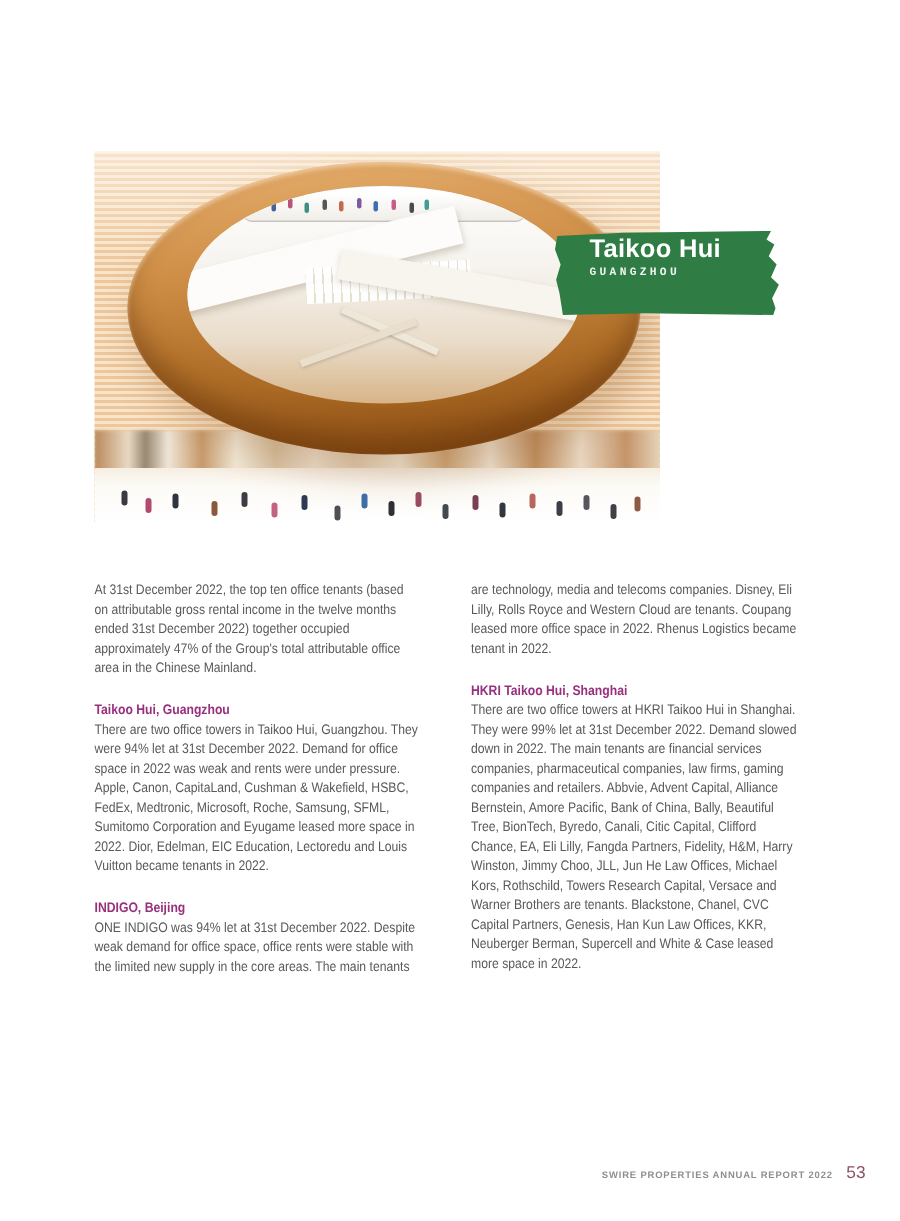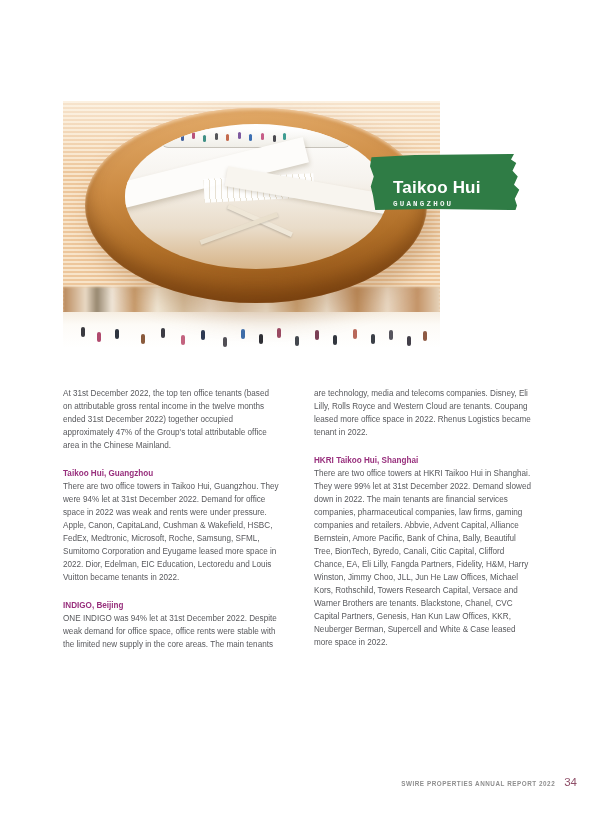--- a/index.html
+++ b/index.html
@@ -74,21 +74,21 @@
       160px 236px 0 #514f55,178px 228px 0 #3f6da8,196px 233px 0 #2f2f35,214px 227px 0 #9a4a62,
       232px 235px 0 #44484f,252px 229px 0 #7a3f55,270px 234px 0 #32363e,290px 228px 0 #b8685a,
       308px 233px 0 #3b3f47,326px 229px 0 #57555e,344px 235px 0 #433f49,360px 230px 0 #8e5a44;
   }
 
   
   .ribbon{
     position:absolute;left:370px;top:154px;width:150px;height:56px;background:#2f7c45;
     clip-path:polygon(1% 6%,30% 2%,96% 0%,94% 10%,97.5% 16%,95% 30%,98.5% 40%,96% 55%,
       99.5% 64%,96.5% 80%,98% 92%,97% 100%,40% 98%,3.5% 100%,2% 74%,.5% 58%,2.5% 40%,0% 22%);
-    color:#ffffff;box-sizing:border-box;padding:24px 0 0 23px;
+    color:#ffffff;box-sizing:border-box;padding:2px 0 0 23px;
   }
   .ribbon-title{font-size:17px;font-weight:bold;line-height:19px;letter-spacing:.2px;}
   .ribbon-sub{font-size:7.5px;font-weight:bold;letter-spacing:2.2px;margin-top:3px;color:rgba(255,255,255,.93);font-family:Liberation Mono, monospace;}
 
   
   .col{
     position:absolute;top:387px;transform:scaleX(.885);transform-origin:0 0;
   }
   .col-left{left:63px;width:272px;}
   .col-right{left:314px;width:274px;}
@@ -170,16 +170,16 @@
 Winston, Jimmy Choo, JLL, Jun He Law Offices, Michael
 Kors, Rothschild, Towers Research Capital, Versace and
 Warner Brothers are tenants. Blackstone, Chanel, CVC
 Capital Partners, Genesis, Han Kun Law Offices, KKR,
 Neuberger Berman, Supercell and White &amp; Case leased
 more space in 2022.</p>
   </div>
 
   <div class="footer">
     <span class="footer-title">SWIRE PROPERTIES ANNUAL REPORT 2022</span>
-    <span class="footer-page">34</span>
+    <span class="footer-page">53</span>
   </div>
 
 </div>
 
 </body></html>

